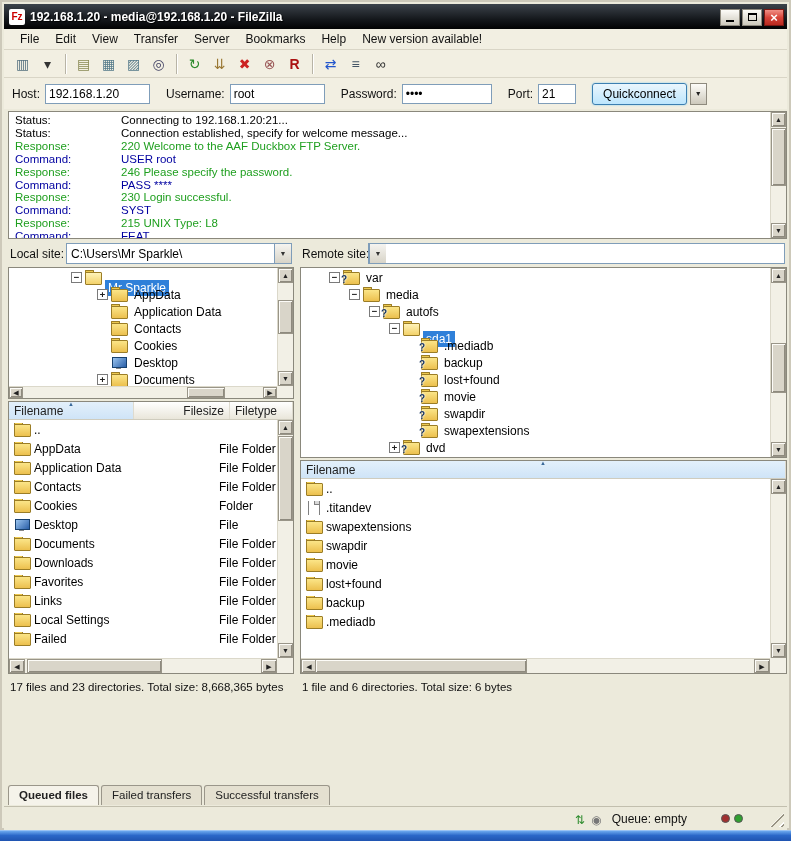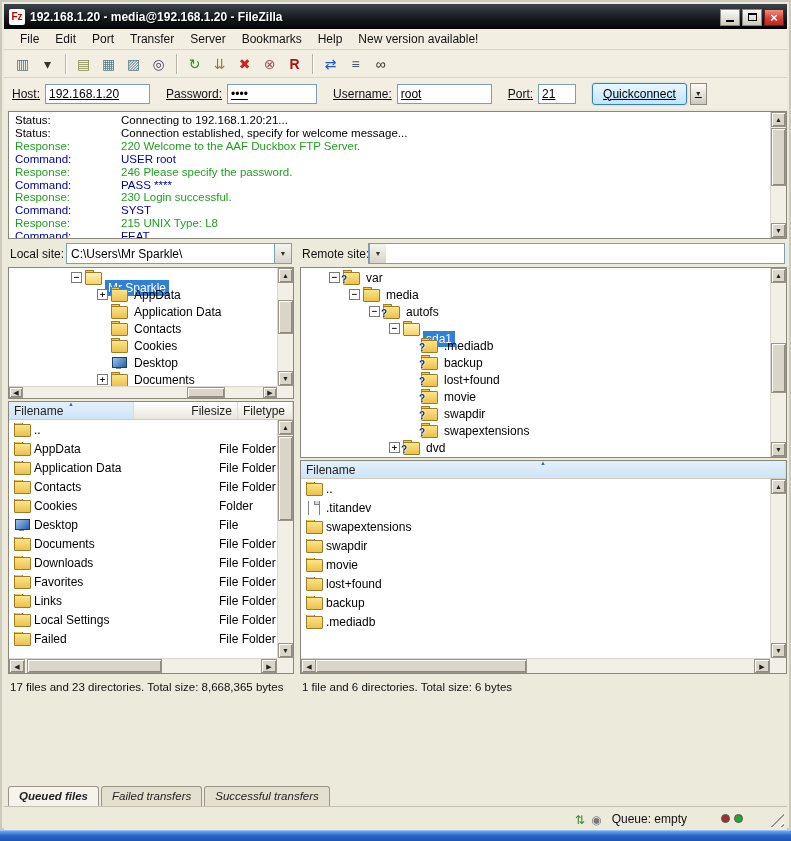--- a/index.html
+++ b/index.html
@@ -17,21 +17,21 @@
 .glyph-max{width:9px;height:8px;border:1px solid #000;border-top:2px solid #000;}
 .winbtn.close{background:linear-gradient(#f09086,#d8453a 50%,#b8291f);border:1px solid #7a1812;color:#fff;font-weight:bold;font-size:13px;}
 
 #menubar{position:absolute;left:2px;top:27px;right:2px;height:21px;display:flex;align-items:center;background:#f2efe2;border-bottom:1px solid #d9d5c6;padding-left:8px;}
 .menu-item{padding:2px 8px;font-size:12px;color:#111;}
 #toolbar{position:absolute;left:2px;top:48px;right:2px;height:28px;display:flex;align-items:center;background:#f2efe2;border-bottom:1px solid #d9d5c6;padding-left:6px;}
 .tb-btn{width:23px;height:22px;display:inline-flex;align-items:center;justify-content:center;margin:0 1px;border:1px solid transparent;}
 .tb-glyph{font-size:14px;line-height:14px;}
 .tb-sep{display:inline-block;width:1px;height:20px;background:#b8b4a6;margin:0 5px;box-shadow:1px 0 0 #fff;}
 
-#qcbar{position:absolute;left:2px;top:76px;right:2px;height:31px;display:flex;align-items:center;background:#f2efe2;padding-left:8px;text-decoration:underline;}
+#qcbar{position:absolute;left:2px;top:76px;right:2px;height:31px;display:flex;align-items:center;background:#f2efe2;padding-left:8px;}
 .qc-group{display:flex;align-items:center;gap:5px;margin-right:16px;}
 .qc-label{font-size:12px;color:#111;}
 .qc-input{height:20px;border:1px solid #7f9db9;background:#fff;font-family:"Liberation Sans",sans-serif;font-size:12px;padding:0 3px;}
 #hostInput{width:105px;}#userInput{width:95px;}#passInput{width:90px;}#portInput{width:38px;}
 .qc-btn{height:22px;padding:2px 10px;font-size:12px;font-family:"Liberation Sans",sans-serif;background:linear-gradient(#eaf6fd,#bde6fd);border:1px solid #3c7fb1;border-radius:3px;box-shadow:0 0 2px #7ecef4;}
 .qc-drop{width:17px;height:22px;margin-left:3px;display:inline-flex;align-items:center;justify-content:center;background:linear-gradient(#fdfcf8,#cdc9bc);border:1px solid #8e8a7e;font-size:7px;color:#222;}
 
 #log{position:absolute;left:6px;top:109px;width:779px;height:128px;background:#fff;border:1px solid #8a887c;overflow:hidden;padding:2px 17px 0 0;}
 .log-line{display:flex;font-size:11.5px;line-height:12.9px;white-space:nowrap;}
 .log-label{width:112px;padding-left:6px;flex:none;}
@@ -93,21 +93,21 @@
 .c-type{flex:1;}
 #remoteRows .c-name{flex:1;width:auto;}
 
 .statusline{position:absolute;font-size:11.5px;color:#111;white-space:nowrap;}
 #localStatus{left:8px;top:679px;width:284px;}
 #remoteStatus{left:300px;top:679px;width:485px;}
 
 #queuePane{position:absolute;left:6px;top:702px;width:779px;height:79px;background:#fff;border:1px solid #8a887c;}
 #queueBody{position:absolute;left:0;top:18px;right:0;bottom:15px;background:#fff;}
 
-#tabs{position:absolute;left:6px;top:783px;height:21px;display:flex;align-items:center;font-style:italic;}
+#tabs{position:absolute;left:6px;top:783px;height:21px;display:flex;align-items:flex-start;}
 .tab{display:inline-block;padding:3px 10px 4px;font-size:11.5px;background:#e4e0d0;border:1px solid #9a968a;border-bottom:none;border-radius:3px 3px 0 0;margin-right:2px;color:#222;}
 .tab.active{background:#f5f3ea;font-weight:bold;}
 
 #statusbar{position:absolute;left:2px;top:804px;right:2px;height:24px;display:flex;align-items:center;justify-content:flex-end;background:#eceadb;border-top:1px solid #c2bfae;padding-right:44px;}
 .sb-icon{font-size:12px;margin-left:6px;}
 #queueText{font-size:12px;color:#111;margin-left:10px;}
 .leds{display:flex;gap:4px;margin-left:34px;}
 .led{width:9px;height:9px;border-radius:50%;border:1px solid #555;}
 .led.red{background:#a03030;}
 .led.green{background:#30a030;}
@@ -129,21 +129,21 @@
       <span class="winbtn max">
           <i class="glyph-max"></i>
         </span>
       <span class="winbtn close">×</span>
     </span>
   </div>
 
   <div id="menubar">
       <span class="menu-item">File</span>
       <span class="menu-item">Edit</span>
-      <span class="menu-item">Port</span>
+      <span class="menu-item">View</span>
       <span class="menu-item">Transfer</span>
       <span class="menu-item">Server</span>
       <span class="menu-item">Bookmarks</span>
       <span class="menu-item">Help</span>
       <span class="menu-item">New version available!</span>
     </div>
   <div id="toolbar">
       <span class="tb-btn">
         <span class="tb-glyph" style="color: rgb(85, 112, 127);">▥</span>
       </span>
@@ -190,26 +190,26 @@
         <span class="tb-glyph" style="color: rgb(51, 51, 51);">∞</span>
       </span>
     </div>
 
   <div id="qcbar">
     <span class="qc-group">
       <span class="qc-label">Host:</span>
       <input id="hostInput" class="qc-input" value="192.168.1.20" style="">
     </span>
     <span class="qc-group">
+      <span class="qc-label">Username:</span>
+      <input id="userInput" class="qc-input" value="root" style="">
+    </span>
+    <span class="qc-group">
       <span class="qc-label">Password:</span>
       <input id="passInput" class="qc-input" value="••••" style="">
-    </span>
-    <span class="qc-group">
-      <span class="qc-label">Username:</span>
-      <input id="userInput" class="qc-input" value="root" style="">
     </span>
     <span class="qc-group">
       <span class="qc-label">Port:</span>
       <input id="portInput" class="qc-input" value="21" style="">
     </span>
     <button class="qc-btn">Quickconnect</button>
     <span class="qc-drop">▼</span>
   </div>
 
   <div id="log">
@@ -409,21 +409,21 @@
       <span class="sbb" style="bottom:0;">▼</span>
     </div>
   </div>
 
   <div id="localList" class="list">
     <div id="localHeader" class="list-header">
         <span class="hcell sorted" style="width: 125px;">
           <span class="hlabel">Filename</span>
           <span class="sort-arrow">▲</span>
         </span>
-        <span class="hcell" style="width: 104px; justify-content: flex-end;">
+        <span class="hcell" style="width: 96px; justify-content: flex-end;">
           <span class="hlabel">Filesize</span>
         </span>
         <span class="hcell" style="flex: 1 1 0%;">
           <span class="hlabel">Filetype</span>
         </span>
       </div>
     <div id="localRows" class="list-rows">
         <div class="list-row">
           <span class="cell c-name">
             <span class="ic folder-up"></span>

